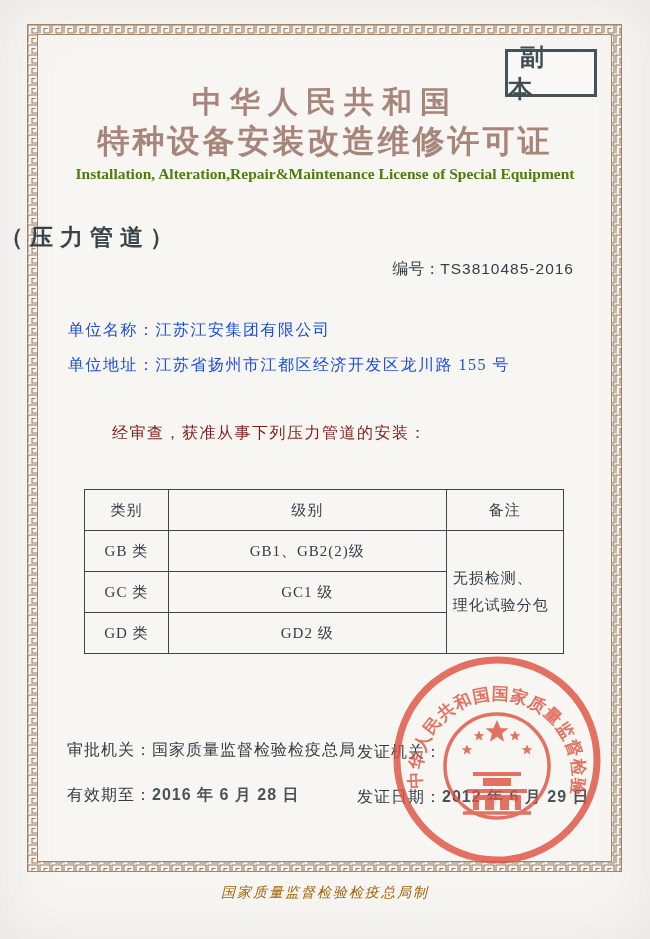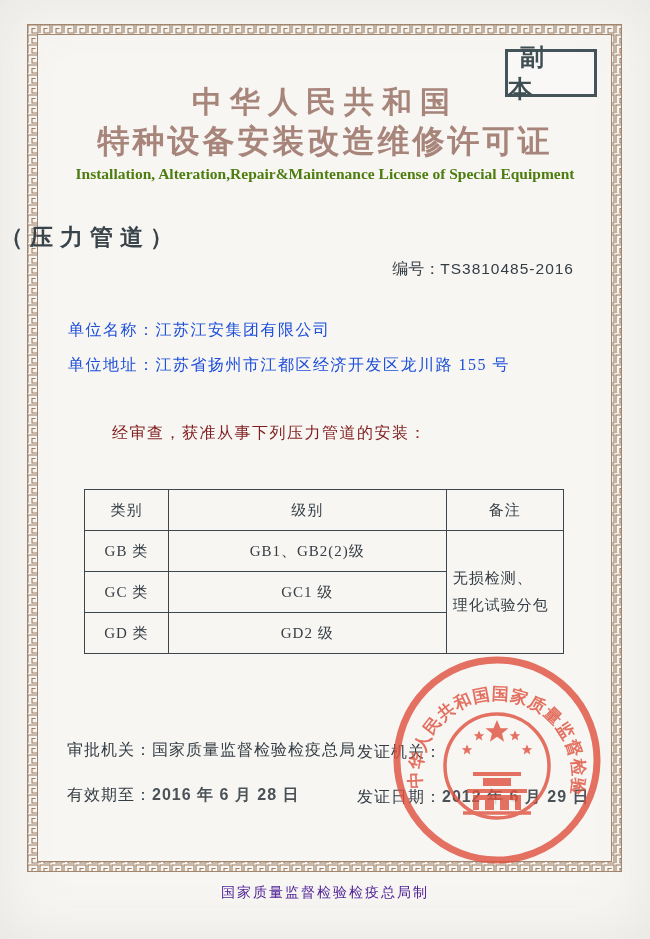--- a/index.html
+++ b/index.html
@@ -74,21 +74,21 @@
   .gl-approve{left:67px;top:740px;}
   .gl-issuer{left:357px;top:742px;}
   .gl-valid{left:67px;top:785px;}
   .gl-issuedate{left:357px;top:787px;}
   .datenum{font-family:"Liberation Sans", sans-serif;font-weight:bold;color:#4a5257;}
 
   .seal{position:absolute;left:391px;top:654px;width:212px;height:212px;z-index:5;opacity:.82;pointer-events:none;}
 
   .made-by{
     position:absolute;left:0;top:884px;width:100%;text-align:center;
-    font-size:14px;letter-spacing:2px;color:#4c1d95;
+    font-size:14px;letter-spacing:2px;color:#a16207;font-style:italic;
   }
 </style>
 </head>
 <body>
 
 <div class="page">
 
   <svg class="frame-svg" width="595" height="848" viewBox="0 0 595 848" aria-hidden="true">
     <defs>
       <pattern id="meander" width="12" height="10" patternUnits="userSpaceOnUse">

